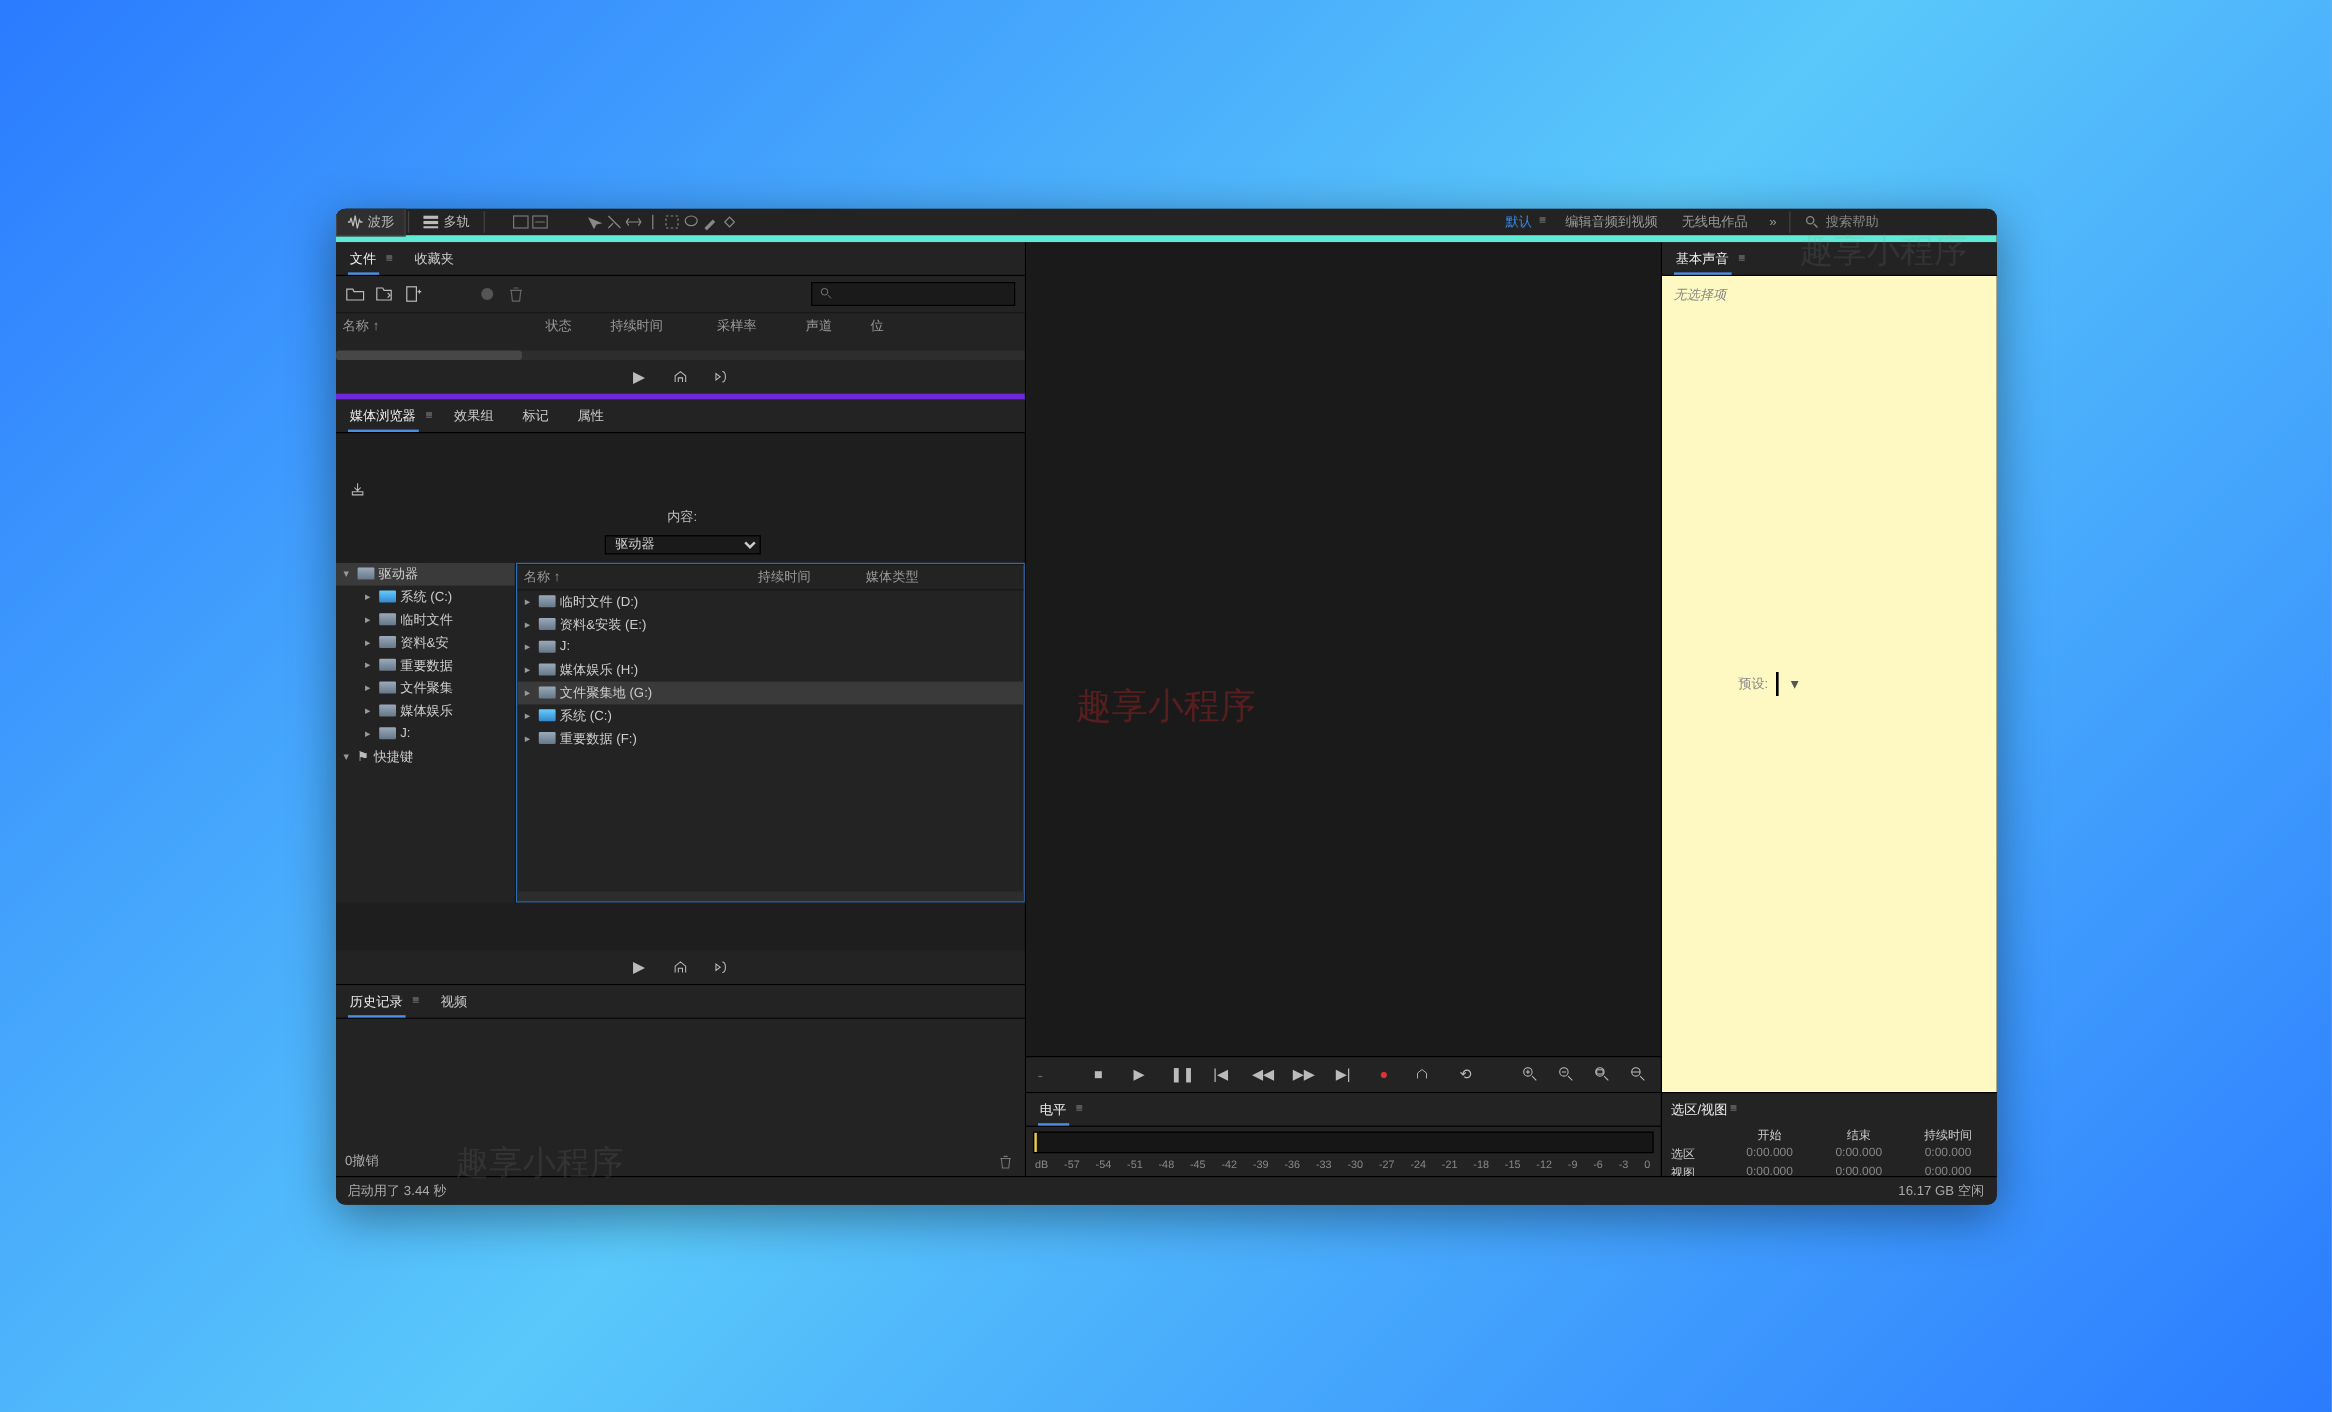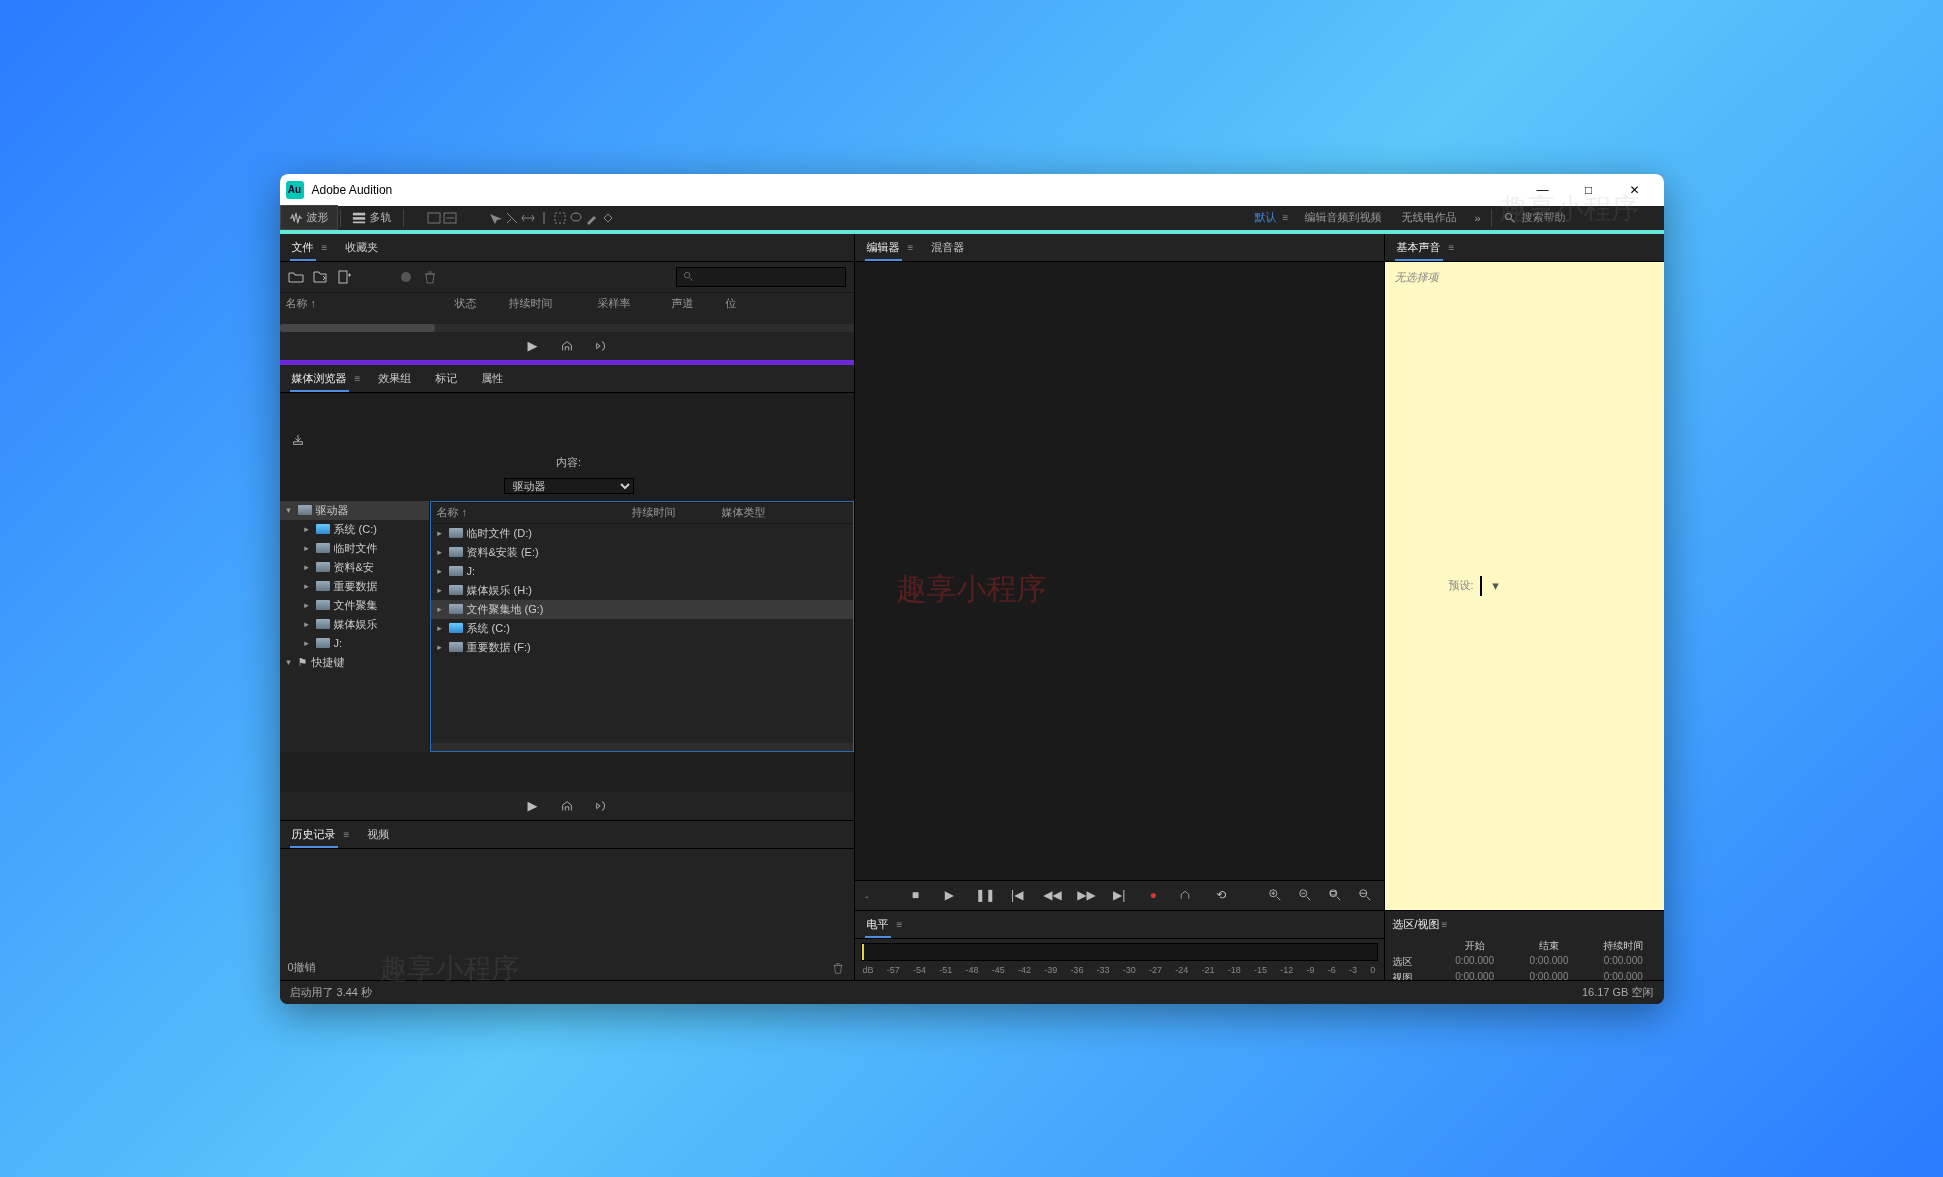--- a/index.html
+++ b/index.html
@@ -23,21 +23,21 @@
 .titlebar .app-icon { width:18px; height:18px; background:#00c8b4; border-radius:3px; display:flex; align-items:center; justify-content:center; font-size:10px; font-weight:bold; color:#003; margin-right:8px;}
 .titlebar .title { font-size:12px; }
 .titlebar .spacer { flex:1; }
 .titlebar .winbtn { width:46px; height:32px; display:flex; align-items:center; justify-content:center; font-size:12px; cursor:pointer;}
 
 
 .menubar { height:28px; background:#fff; display:flex; align-items:center; padding:0 4px; font-size:12px; flex-shrink:0; border-bottom:1px solid #d0d0d0;}
 .menubar .menu-item { padding:4px 10px; cursor:pointer; }
 
 
-.toolbar-row { height:28px; background:#232323; display:flex; align-items:center; border-bottom:4px solid #5eead4; flex-shrink:0; font-size:11px; color:#bbb;}
+.toolbar-row { height:28px; background:#232323; display:flex; align-items:center; border-bottom:6px solid #5eead4; flex-shrink:0; font-size:11px; color:#bbb;}
 .tool-btn { display:flex; align-items:center; padding:4px 8px; gap:4px; cursor:pointer; border:1px solid transparent;}
 .tool-btn.active { background:#2f2f2f; border:1px solid #444;}
 .tool-icon { width:14px; height:14px; display:inline-block; }
 .toolbar-sep { width:1px; height:18px; background:#444; margin:0 2px;}
 .toolbar-row .spacer { flex:1;}
 .workspace-tab { padding:4px 10px; cursor:pointer; color:#999;}
 .workspace-tab.active { color:#3a87e2; }
 .ws-more { padding:0 8px; color:#999; cursor:pointer;}
 .search-help { display:flex; align-items:center; gap:6px; padding:0 10px; color:#888; min-width:170px;}
 
@@ -129,28 +129,20 @@
 svg { display:block; }
 </style>
 </head>
 <body>
 
 <div class="window">
   <div class="watermark tr">趣享小程序</div>
   <div class="watermark center">趣享小程序</div>
   <div class="watermark bl">趣享小程序</div>
 
-  <div class="titlebar">
-    <div class="app-icon">Au</div>
-    <div class="title">Adobe Audition</div>
-    <div class="spacer"></div>
-    <div class="winbtn">—</div>
-    <div class="winbtn">□</div>
-    <div class="winbtn close">✕</div>
-  </div>
 
 
   <div class="toolbar-row">
     <div class="tool-btn active">
       <svg class="tool-icon" viewBox="0 0 16 16">
           <path d="M1 8h2l1-4 2 8 2-10 2 12 2-8 1 2h2" stroke="#bbb" fill="none" stroke-width="1.2"></path>
         </svg>
       <span>波形</span>
     </div>
     <div class="toolbar-sep"></div>
@@ -453,25 +445,20 @@
           <span class="ficon">
               <svg viewBox="0 0 16 16" width="14" height="14">
                 <path d="M4 5h8l-1 9H5zM3 5h10M6 3h4" fill="none" stroke="#777"></path>
               </svg>
             </span>
         </div>
       </div>
     </div>
 
     <div class="col-mid">
-      <div class="panel-header">
-        <div class="panel-tab active"><span>编辑器</span></div>
-        <span class="panel-menu-icon">≡</span>
-        <div class="panel-tab"><span>混音器</span></div>
-      </div>
       <div class="editor-body"></div>
       <div class="transport">
         <span style="color:#666; padding-left:10px; font-size:14px;">⁃</span>
         <div class="spacer"></div>
         <span class="tbtn">■</span>
         <span class="tbtn">▶</span>
         <span class="tbtn">❚❚</span>
         <span class="tbtn">|◀</span>
         <span class="tbtn">◀◀</span>
         <span class="tbtn">▶▶</span>

